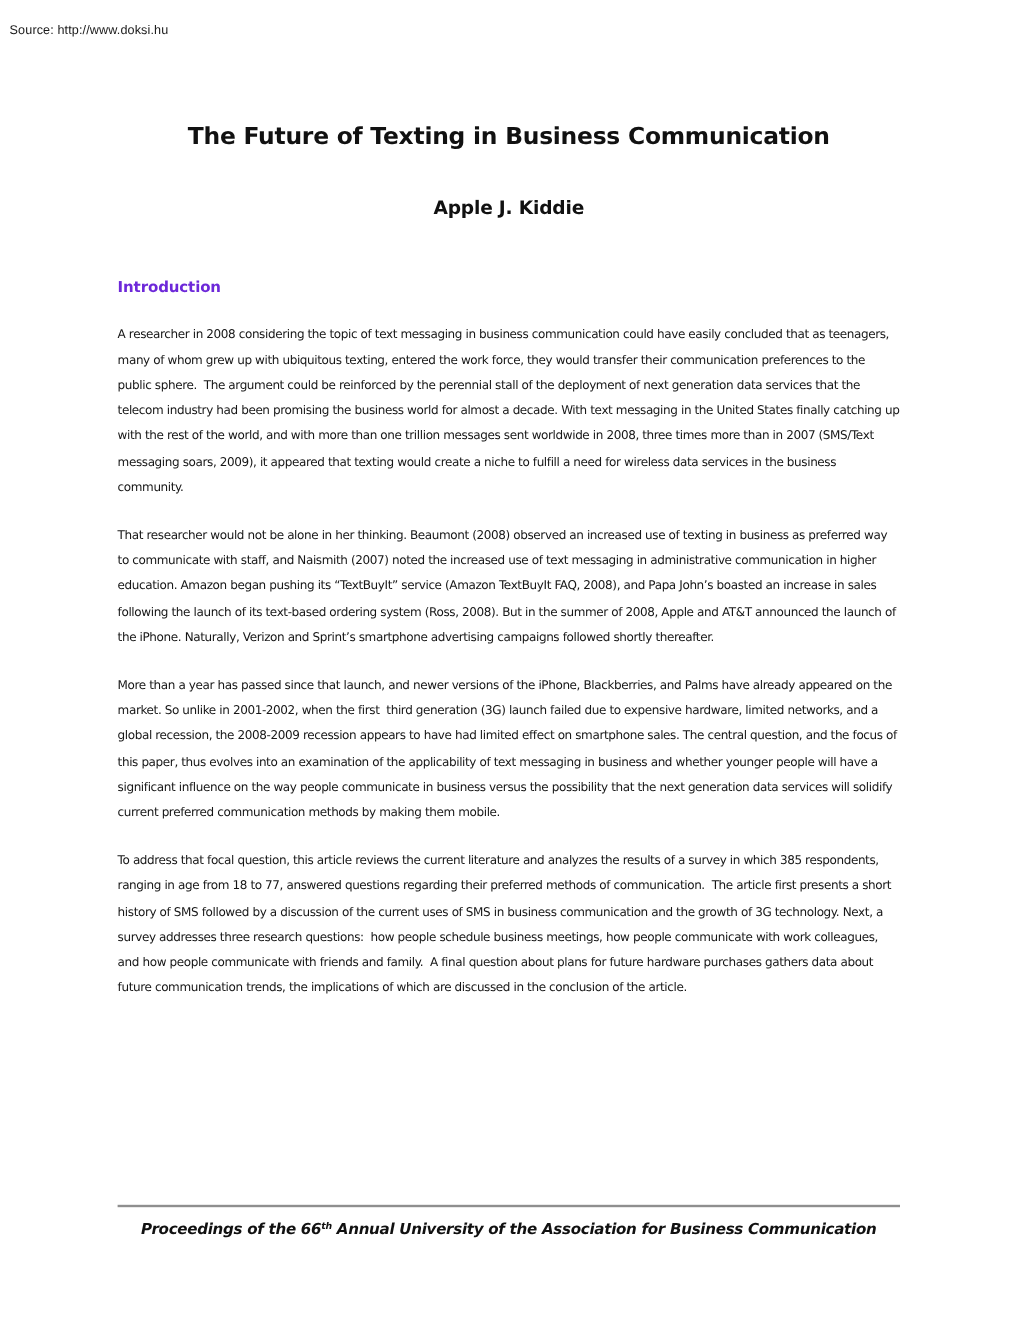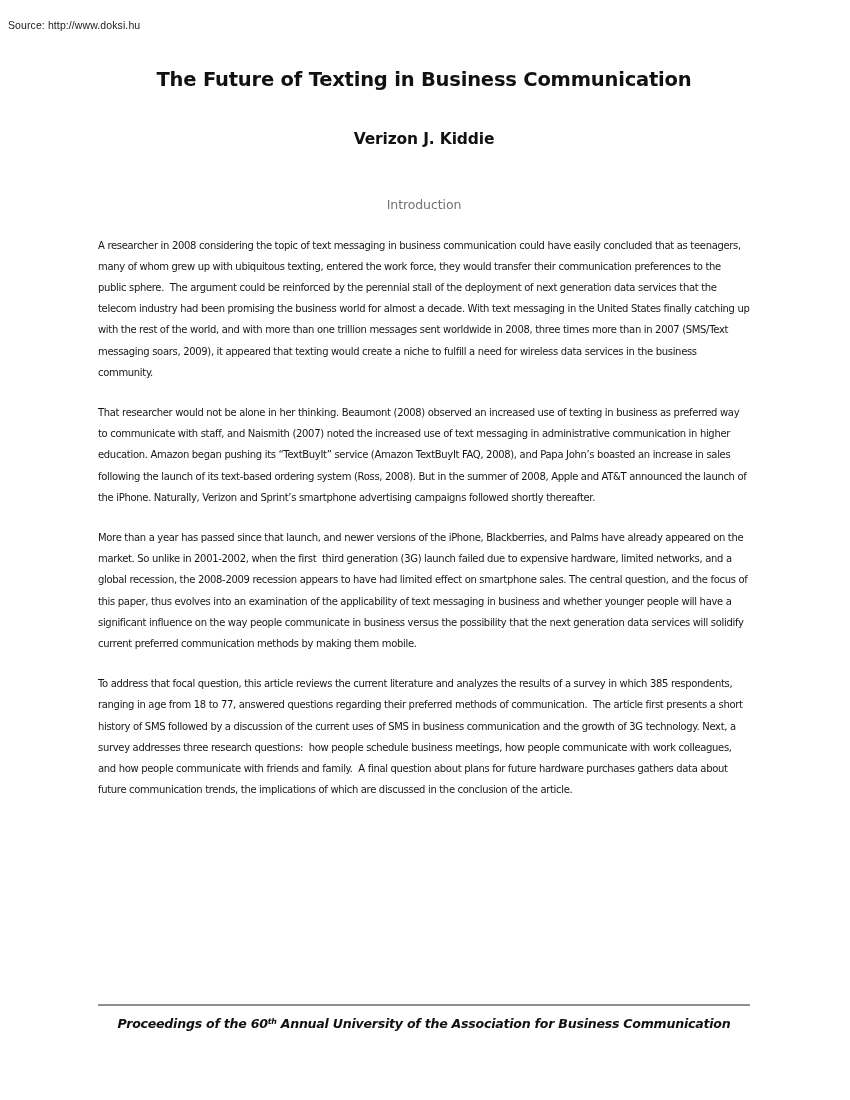--- a/index.html
+++ b/index.html
@@ -38,21 +38,21 @@
   
   .doc {
     position: absolute;
     left: 98px;
     top: 0;
     width: 652px;
   }
 
   .title {
     margin: 0;
-    padding-top: 67px;
+    padding-top: 101px;
     text-align: center;
     font-family: "DejaVu Sans", sans-serif;
     font-size: 19.5px;
     font-weight: bold;
     line-height: 26px;
     letter-spacing: -0.2px;
     color: #111111;
   }
 
   .author-block {
@@ -61,27 +61,26 @@
     font-family: "DejaVu Sans", sans-serif;
     font-size: 15.5px;
     font-weight: bold;
     line-height: 23.5px;
     letter-spacing: -0.15px;
     color: #111111;
   }
 
   .section-heading {
     margin-top: 44px;
-    text-align: center;
     font-family: "DejaVu Sans", sans-serif;
     font-size: 12.5px;
-    font-weight: normal;
+    font-weight: bold;
     line-height: 17px;
     letter-spacing: -0.1px;
-    color: #737373;
+    color: #6d28d9;
   }
 
   .para {
     margin: 0;
     margin-top: 19px;
     font-family: "DejaVu Sans", sans-serif;
     font-size: 10px;
     line-height: 21.2px;
     color: #161616;
     text-align: left;
@@ -128,35 +127,35 @@
 
 <div class="page">
 
   <div class="source-stamp">Source: http://www.doksi.hu</div>
 
   <div class="doc">
 
     <h1 class="title">The Future of Texting in Business Communication</h1>
 
     <div class="author-block">
-      <div>Verizon J. Kiddie</div>
+      <div>Apple J. Kiddie</div>
     </div>
 
     <div class="section-heading">Introduction</div>
 
     <p class="para first">A researcher in 2008 considering the topic of text messaging in business communication could have easily concluded that as teenagers, many of whom grew up with ubiquitous texting, entered the work force, they would transfer their communication preferences to the public sphere.  The argument could be reinforced by the perennial stall of the deployment of next generation data services that the telecom industry had been promising the business world for almost a decade. With text messaging in the United States finally catching up with the rest of the world, and with more than one trillion messages sent worldwide in 2008, three times more than in 2007 (SMS/Text messaging soars, 2009), it appeared that texting would create a niche to fulfill a need for wireless data services in the business community.</p>
 
     <p class="para">That researcher would not be alone in her thinking. Beaumont (2008) observed an increased use of texting in business as preferred way to communicate with staff, and Naismith (2007) noted the increased use of text messaging in administrative communication in higher education. Amazon began pushing its “TextBuyIt” service (Amazon TextBuyIt FAQ, 2008), and Papa John’s boasted an increase in sales following the launch of its text-based ordering system (Ross, 2008). But in the summer of 2008, Apple and AT&amp;T announced the launch of the iPhone. Naturally, Verizon and Sprint’s smartphone advertising campaigns followed shortly thereafter.</p>
 
     <p class="para">More than a year has passed since that launch, and newer versions of the iPhone, Blackberries, and Palms have already appeared on the market. So unlike in 2001-2002, when the first  third generation (3G) launch failed due to expensive hardware, limited networks, and a global recession, the 2008-2009 recession appears to have had limited effect on smartphone sales. The central question, and the focus of this paper, thus evolves into an examination of the applicability of text messaging in business and whether younger people will have a significant influence on the way people communicate in business versus the possibility that the next generation data services will solidify current preferred communication methods by making them mobile.</p>
 
     <p class="para">To address that focal question, this article reviews the current literature and analyzes the results of a survey in which 385 respondents, ranging in age from 18 to 77, answered questions regarding their preferred methods of communication.  The article first presents a short history of SMS followed by a discussion of the current uses of SMS in business communication and the growth of 3G technology. Next, a survey addresses three research questions:  how people schedule business meetings, how people communicate with work colleagues, and how people communicate with friends and family.  A final question about plans for future hardware purchases gathers data about future communication trends, the implications of which are discussed in the conclusion of the article.</p>
 
   </div>
 
   <div class="footer">
     <div class="footer-rule"></div>
     <div class="footer-text">
-      <span><span>Proceedings of the 60</span><sup>th</sup><span> Annual University of the Association for Business Communication</span></span>
+      <span><span>Proceedings of the 66</span><sup>th</sup><span> Annual University of the Association for Business Communication</span></span>
     </div>
   </div>
 
 </div>
 
 </body></html>

